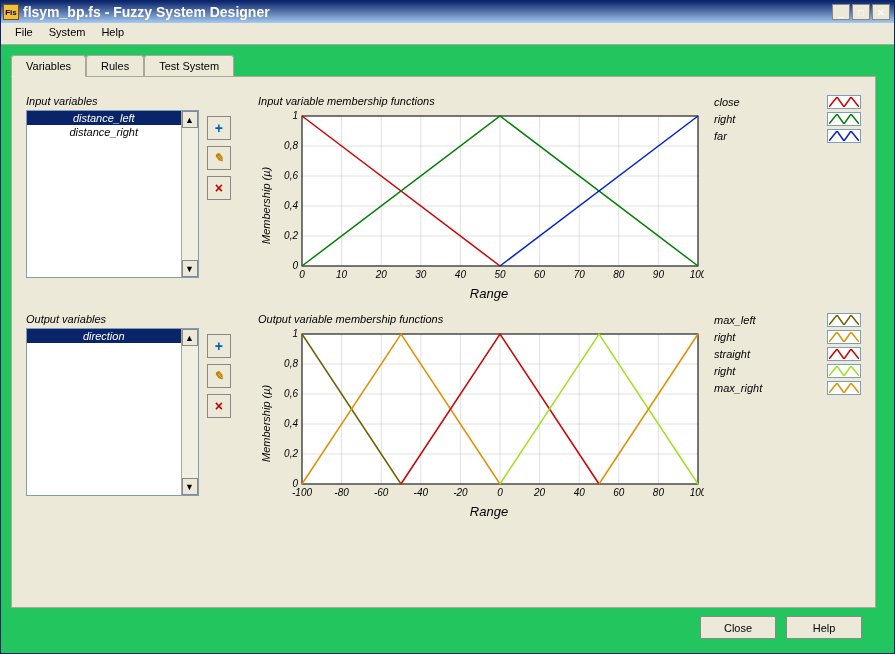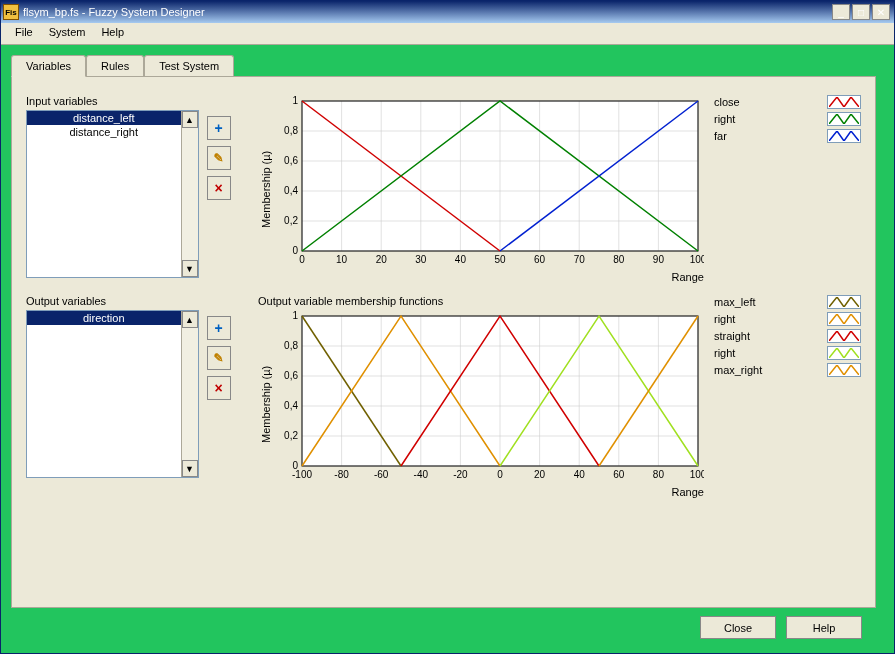--- a/index.html
+++ b/index.html
@@ -32,21 +32,21 @@
     background: #f0c040;
     border: 1px solid #805000;
     margin-right: 4px;
     display: inline-flex;
     align-items: center;
     justify-content: center;
     font-size: 8px;
     color: #000;
     font-weight: bold;
   }
-  .titlebar .title { flex: 1; font-weight: normal; font-size: 11px; }
+  .titlebar .title { flex: 1; font-weight: bold; font-size: 14px; }
   .winbtns { display: flex; gap: 2px; }
   .winbtn {
     width: 18px; height: 16px;
     background: #ece9d8;
     border: 1px solid #888;
     display: flex;
     align-items: center;
     justify-content: center;
     font-family: Arial;
     font-size: 10px;
@@ -94,20 +94,21 @@
     flex: 1;
     padding: 18px 14px 14px 14px;
     background: #ece9d8;
     display: flex;
     flex-direction: column;
     position: relative;
   }
   .row {
     display: flex;
     margin-bottom: 12px;
+    font-style: italic;
   }
   .label { margin-bottom: 3px; }
   .listbox-wrap { width: 176px; }
   .listbox {
     border: 1px solid #7f9db9;
     background: #fff;
     height: 168px;
     display: flex;
   }
   .listbox-inner {
@@ -174,22 +175,22 @@
     transform: rotate(180deg);
     text-align: center;
     font-size: 11px;
     padding: 0 2px;
   }
   .chart-svg-wrap {
     display: flex;
     flex-direction: column;
   }
   .chart-xlabel {
-    text-align: right;
-    font-size: 11px;
+    text-align: center;
+    font-size: 13px;
   }
   .legend {
     width: 150px;
     margin-left: 10px;
   }
   .legend-row {
     display: flex;
     align-items: center;
     margin-bottom: 3px;
     justify-content: space-between;
@@ -263,20 +264,21 @@
           </div>
         </div>
         <div class="toolbtns">
           <div style="height:15px"></div>
           <div class="toolbtn add">+</div>
           <div class="toolbtn edit">✎</div>
           <div class="toolbtn del">×</div>
         </div>
 
         <div class="chart-area">
+          <div class="label">Input variable membership functions</div>
           <div class="chartbox">
             <div class="chart-ylabel">Membership (µ)</div>
             <div class="chart-svg-wrap">
               <svg id="chart-input" width="430" height="176">
                   <rect x="28" y="6" width="396" height="150" fill="#fff"></rect>
                   <line x1="28" y1="6" x2="28" y2="156" stroke="#ccc" stroke-width="0.6"></line>
                   <text x="28" y="168" font-size="10" text-anchor="middle">0</text>
                   <line x1="67.6" y1="6" x2="67.6" y2="156" stroke="#ccc" stroke-width="0.6"></line>
                   <text x="67.6" y="168" font-size="10" text-anchor="middle">10</text>
                   <line x1="107.2" y1="6" x2="107.2" y2="156" stroke="#ccc" stroke-width="0.6"></line>

